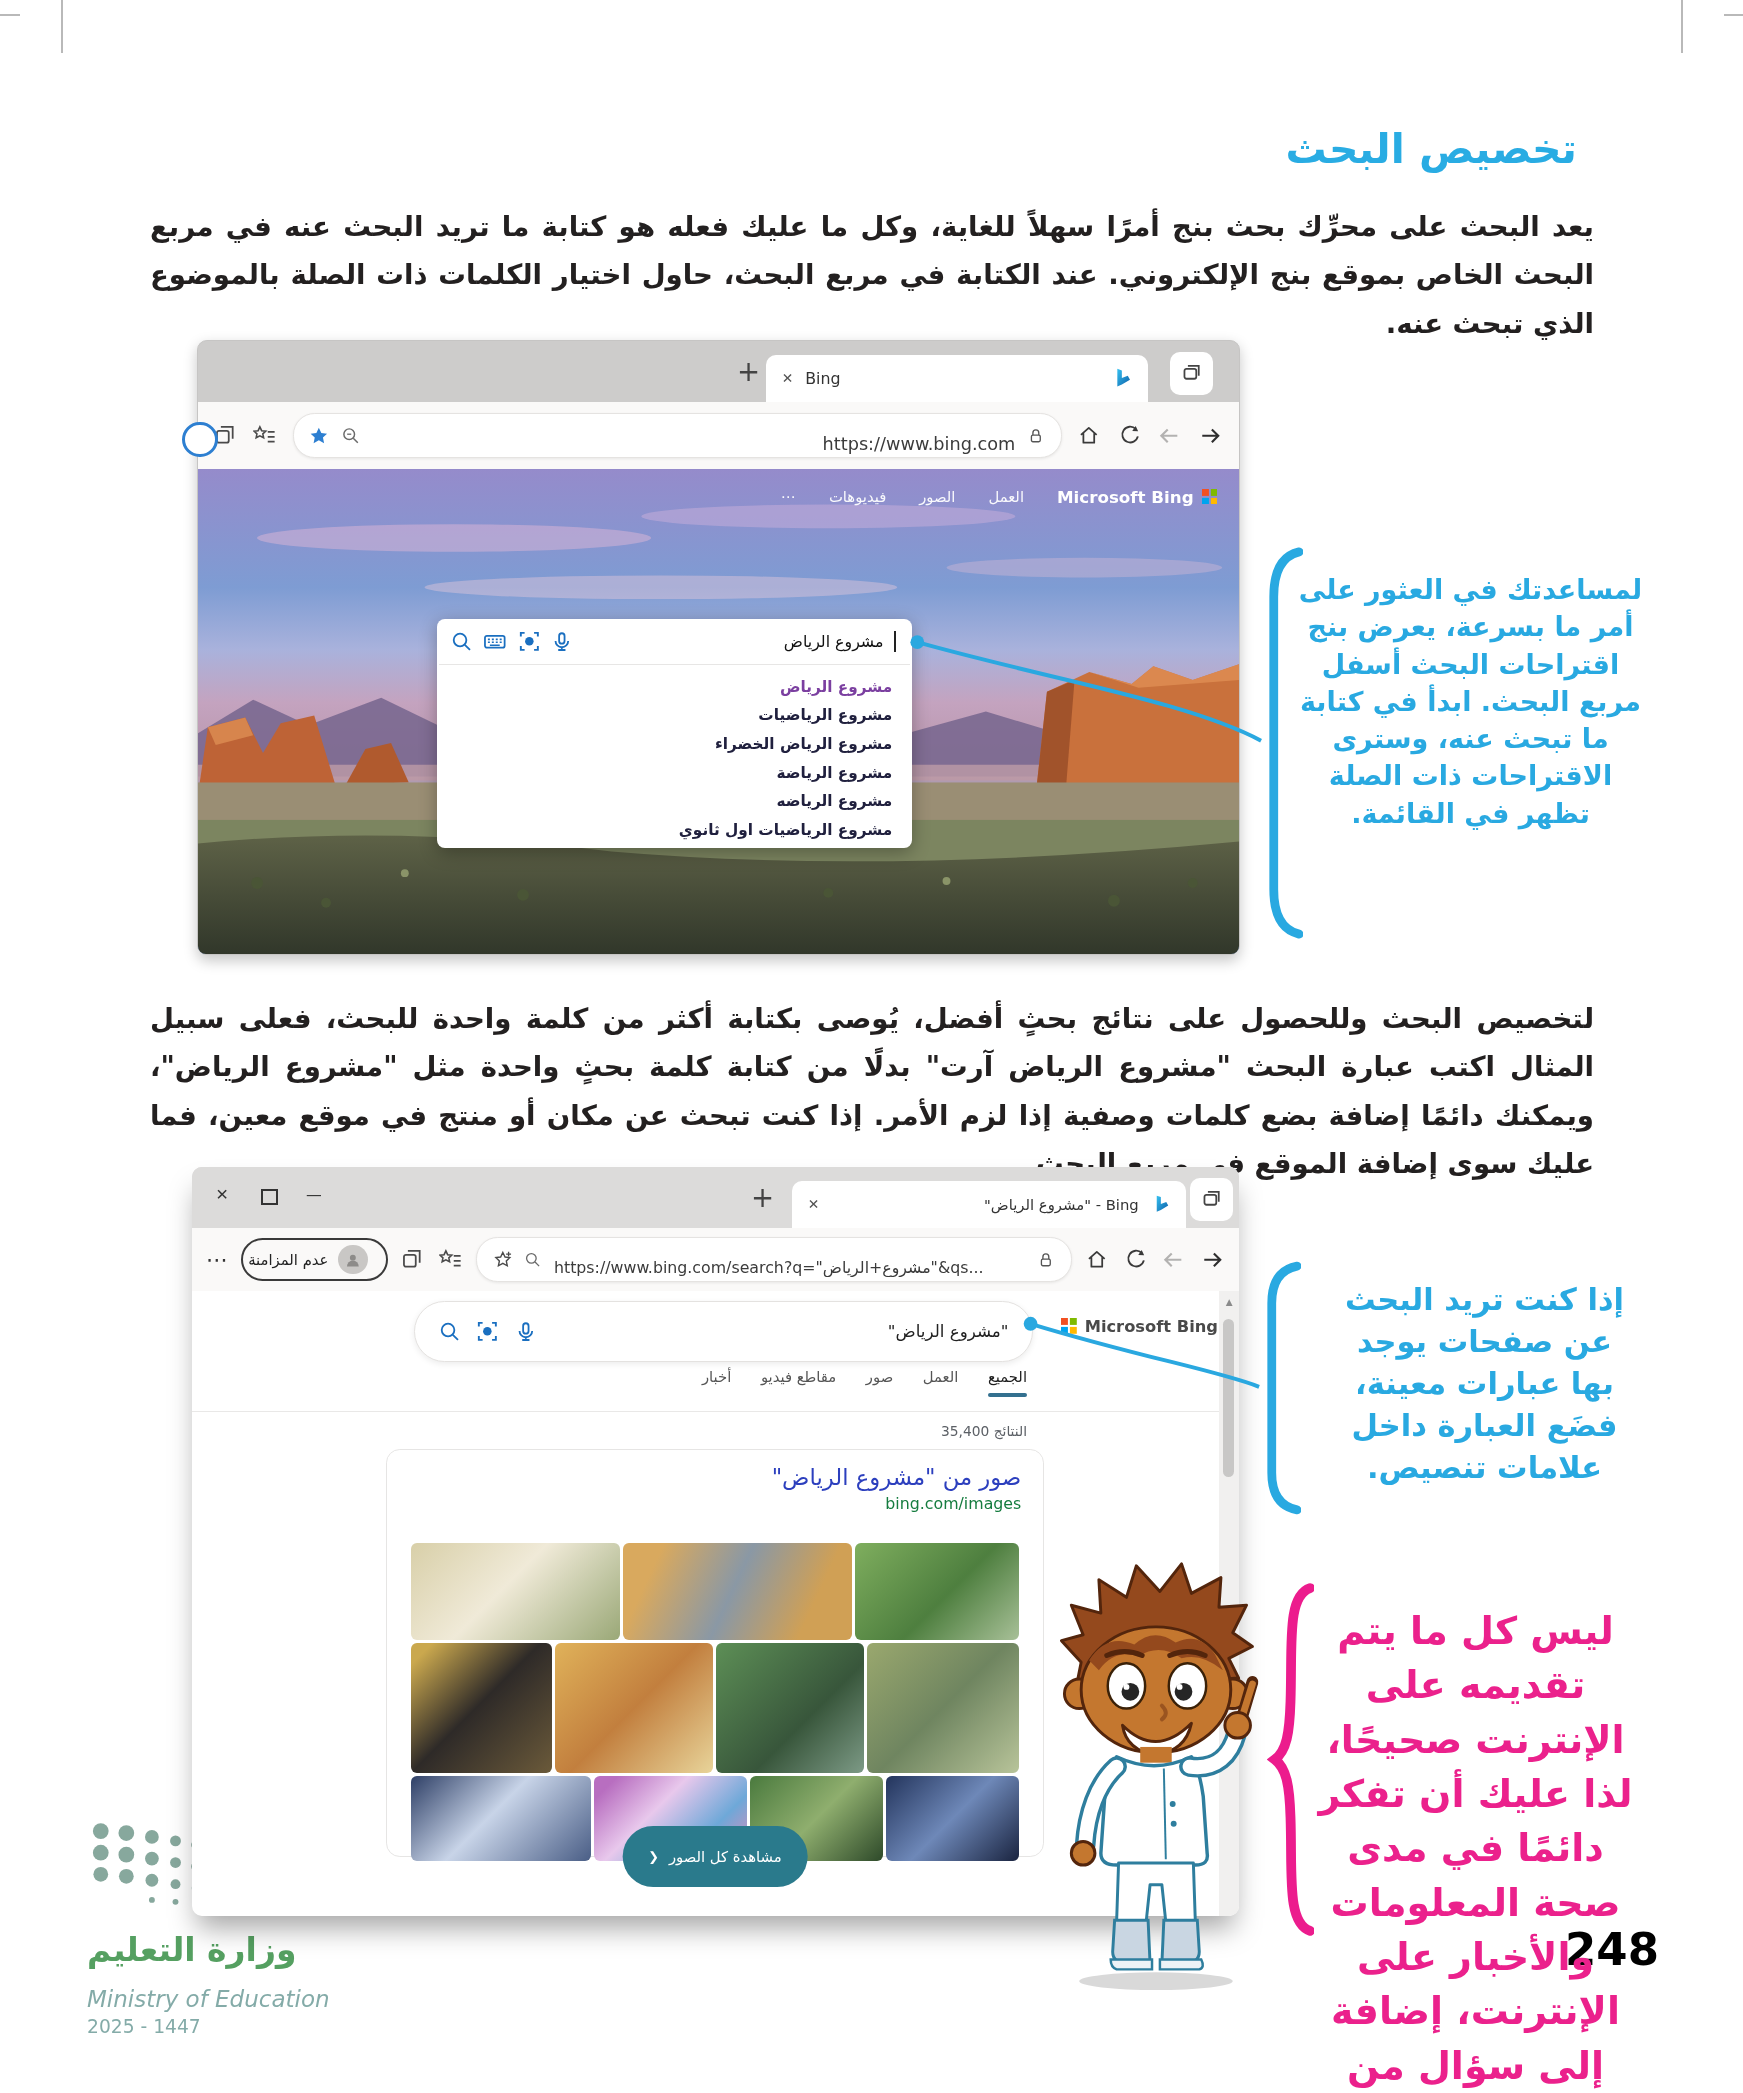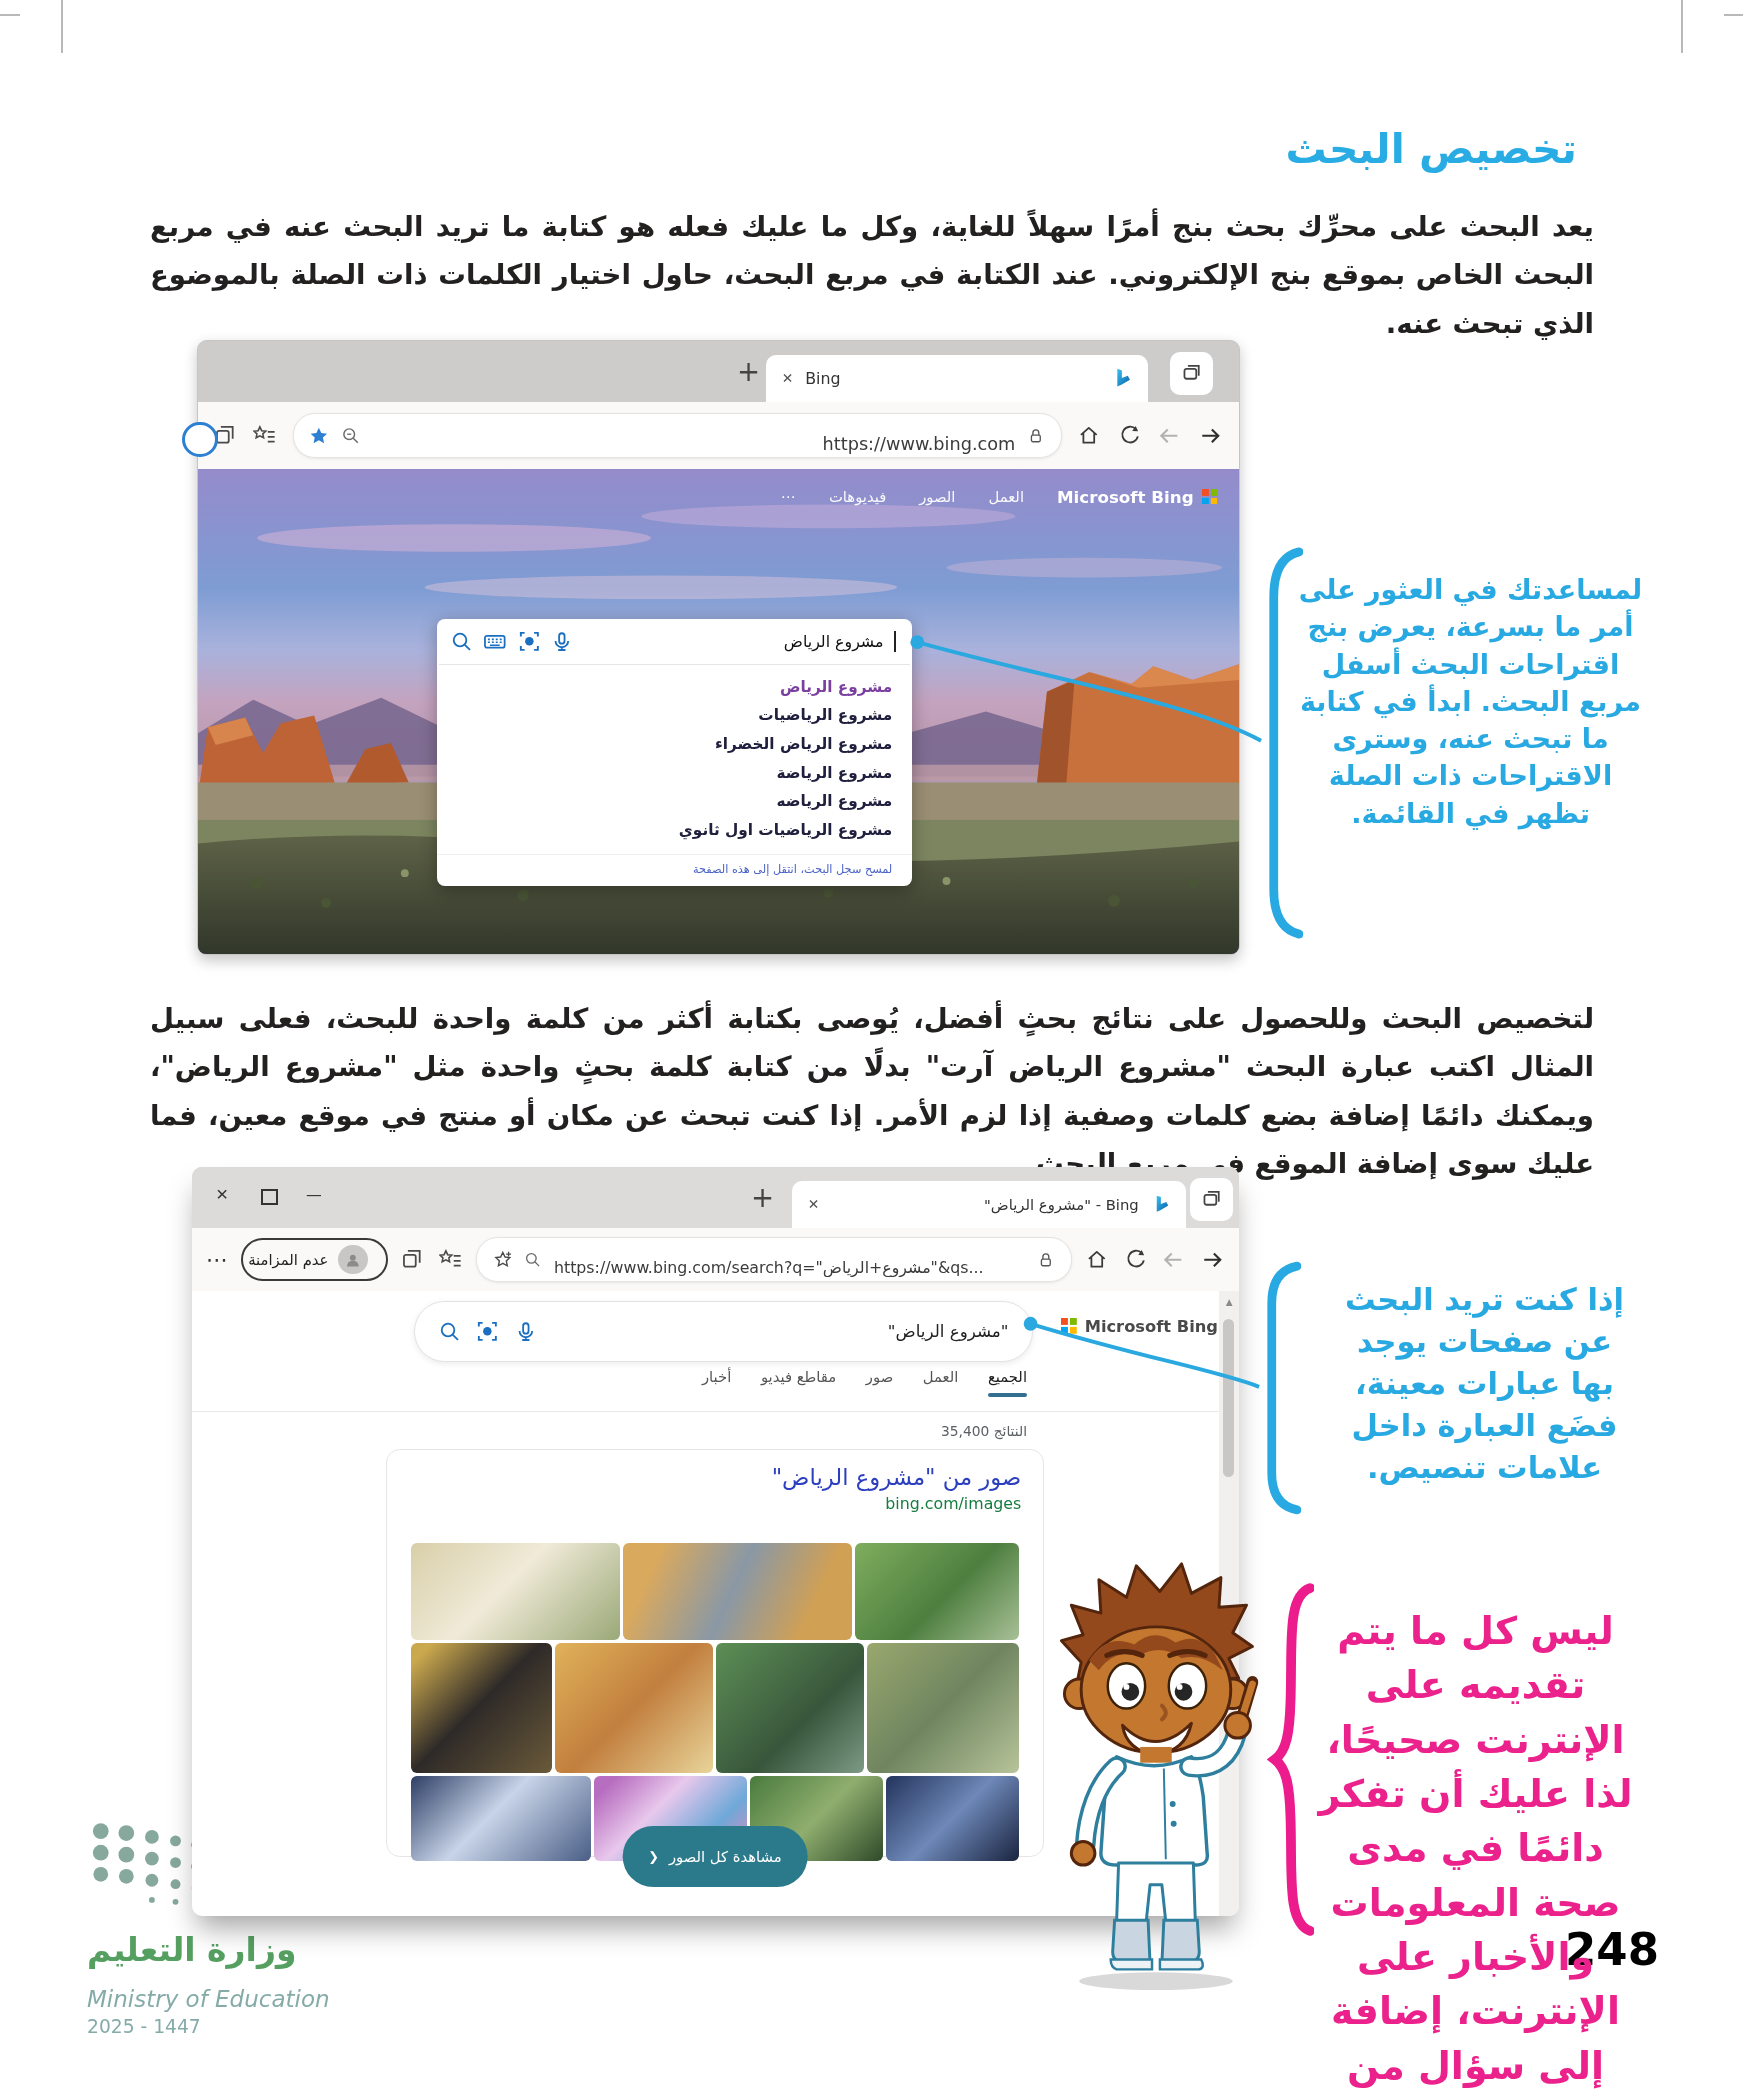--- a/index.html
+++ b/index.html
@@ -318,21 +318,20 @@
         </div>
         <div class="sdiv"></div>
         <div class="slist">
           <div class="sugg visited">مشروع الرياض</div>
           <div class="sugg">مشروع الرياضيات</div>
           <div class="sugg">مشروع الرياض الخضراء</div>
           <div class="sugg">مشروع الرياضة</div>
           <div class="sugg">مشروع الرياضه</div>
           <div class="sugg">مشروع الرياضيات اول ثانوي</div>
         </div>
-        <div class="sfoot">لمسح سجل البحث، انتقل إلى هذه الصفحة</div>
       </div>
     </div>
   </section>
 
   <section class="shot shot2">
     <div class="titlebar2">
       <span class="win-ctl" style="left:23.6px">✕</span>
       <span class="win-max" style="left:69px"></span>
       <span class="win-ctl" style="left:114px">—</span>
       <span class="newtab" style="right:465px;top:13.8px">+</span>

